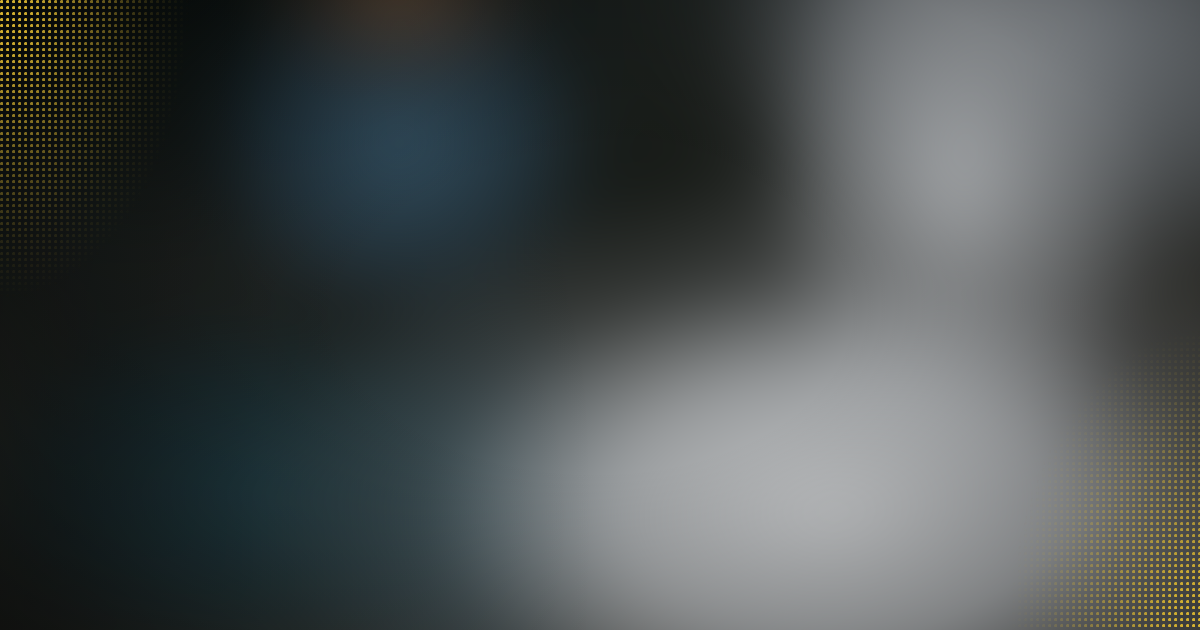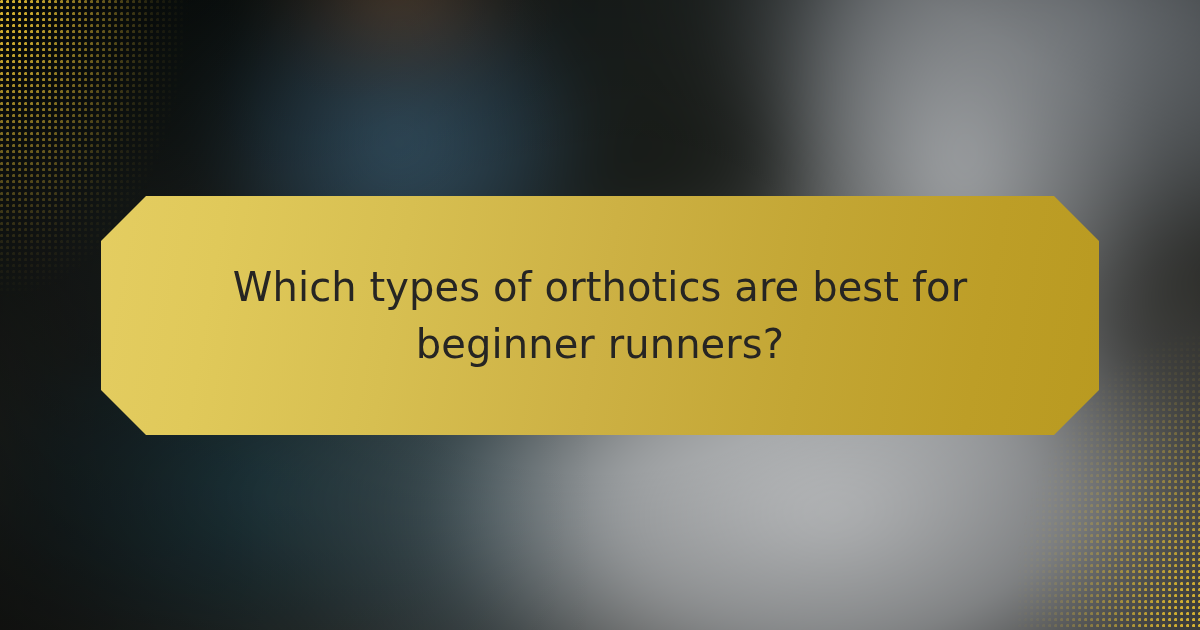--- a/index.html
+++ b/index.html
@@ -133,17 +133,14 @@
 <div id="stage">
 
   <div class="photo-layer">
     <div class="photo-base"></div>
     <div class="photo-vignette"></div>
   </div>
 
   <div class="dots dots-tl"></div>
   <div class="dots dots-br"></div>
 
-  <div class="banner">
-    <h1 class="banner-headline">Which types of orthotics are best for beginner runners?</h1>
-  </div>
 
 </div>
 
 </body></html>

